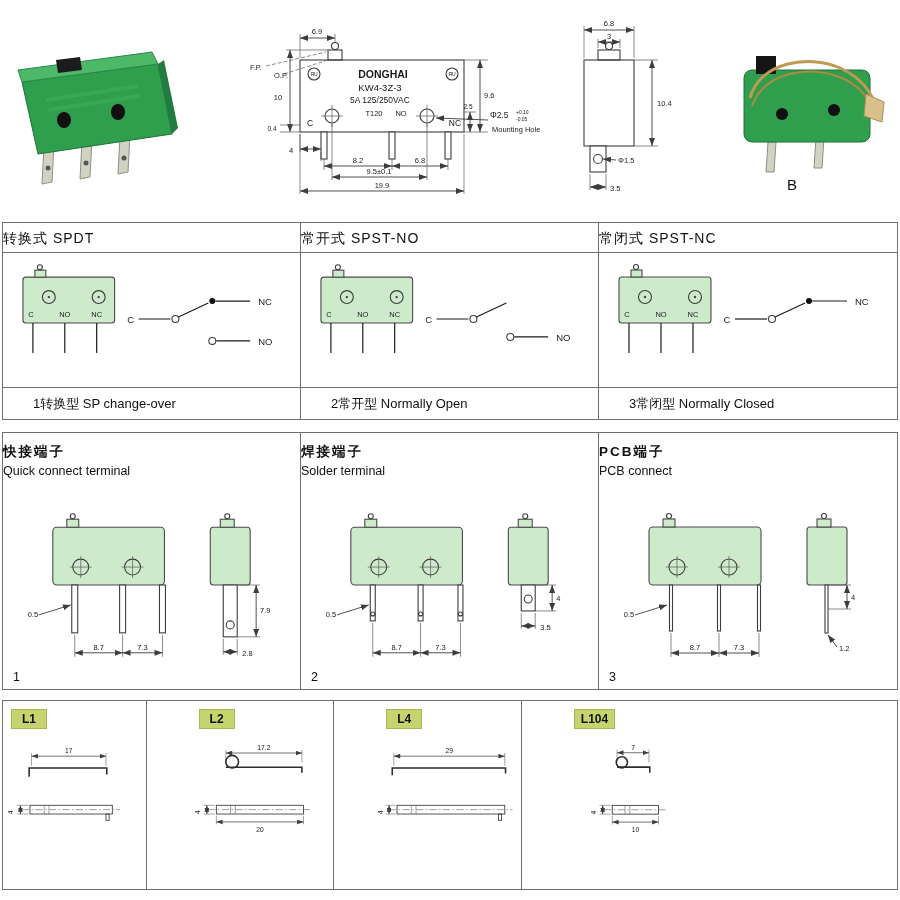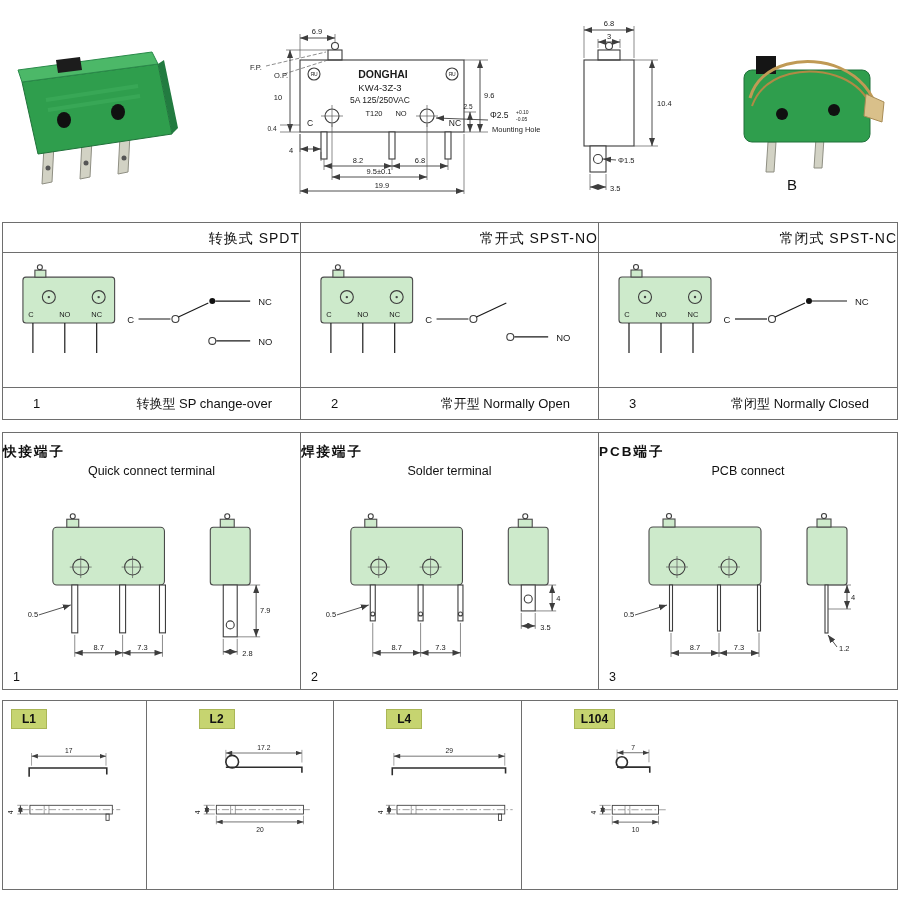--- a/index.html
+++ b/index.html
@@ -23,30 +23,30 @@
   .lever{stroke:#2d2d2d;stroke-width:2;fill:none}
 
   .tbl { position:absolute; left:2px; width:896px; border:1px solid #6e6e6e;
          display:grid; background:#fff; }
   .tbl > .cell { border-right:1px solid #6e6e6e; position:relative; }
   .tbl > .cell:last-child { border-right:none; }
   #types { top:222px; height:198px; grid-template-columns:1fr 1fr 1fr; }
   #terminals { top:432px; height:258px; grid-template-columns:1fr 1fr 1fr; }
   #levers { top:700px; height:190px; grid-template-columns:1fr 1fr 1fr 1fr 1fr;gap:44px; }
 
-  .thead { height:30px; line-height:30px; text-align:right; font-size:14px;
+  .thead { height:30px; line-height:30px; text-align:left; font-size:14px;
            border-bottom:1px solid #6e6e6e; letter-spacing:1px; }
   .types-svg { position:absolute; top:30px; left:0; width:100%; height:136px; }
   .tcap { position:absolute; bottom:0; left:0; right:0; height:32px;
           border-top:1px solid #6e6e6e; display:flex; align-items:center; font-size:13px; }
   .tcap .num { margin-left:30px; }
-  .tcap .cap { flex:1; text-align:right; padding-right:28px; }
+  .tcap .cap { flex:1; text-align:left; padding-right:28px; }
 
   .term-cn { margin-top:10px; text-align:left; font-size:13.5px; font-weight:bold; letter-spacing:2px; }
-  .term-en { text-align:center; font-size:12.5px; margin-top:3px; }
+  .term-en { font-size:12.5px; margin-top:3px; }
   .term-svg { position:absolute; top:64px; left:0; width:100%; height:186px; }
   .term-num { position:absolute; left:10px; bottom:5px; font-size:12.5px; }
 
   .lever-badge { position:absolute; left:8px; top:8px; min-width:36px; padding:2px 6px;
                  background:#c6d470; border:1px solid #aab656; font-size:12px;
                  font-weight:bold; text-align:center; }
   .lever-svg { position:absolute; inset:0; width:100%; height:100%; }
   .b-label { position:absolute; left:768px; top:176px; width:48px; text-align:center; font-size:15px; }
 </style>
 </head>

